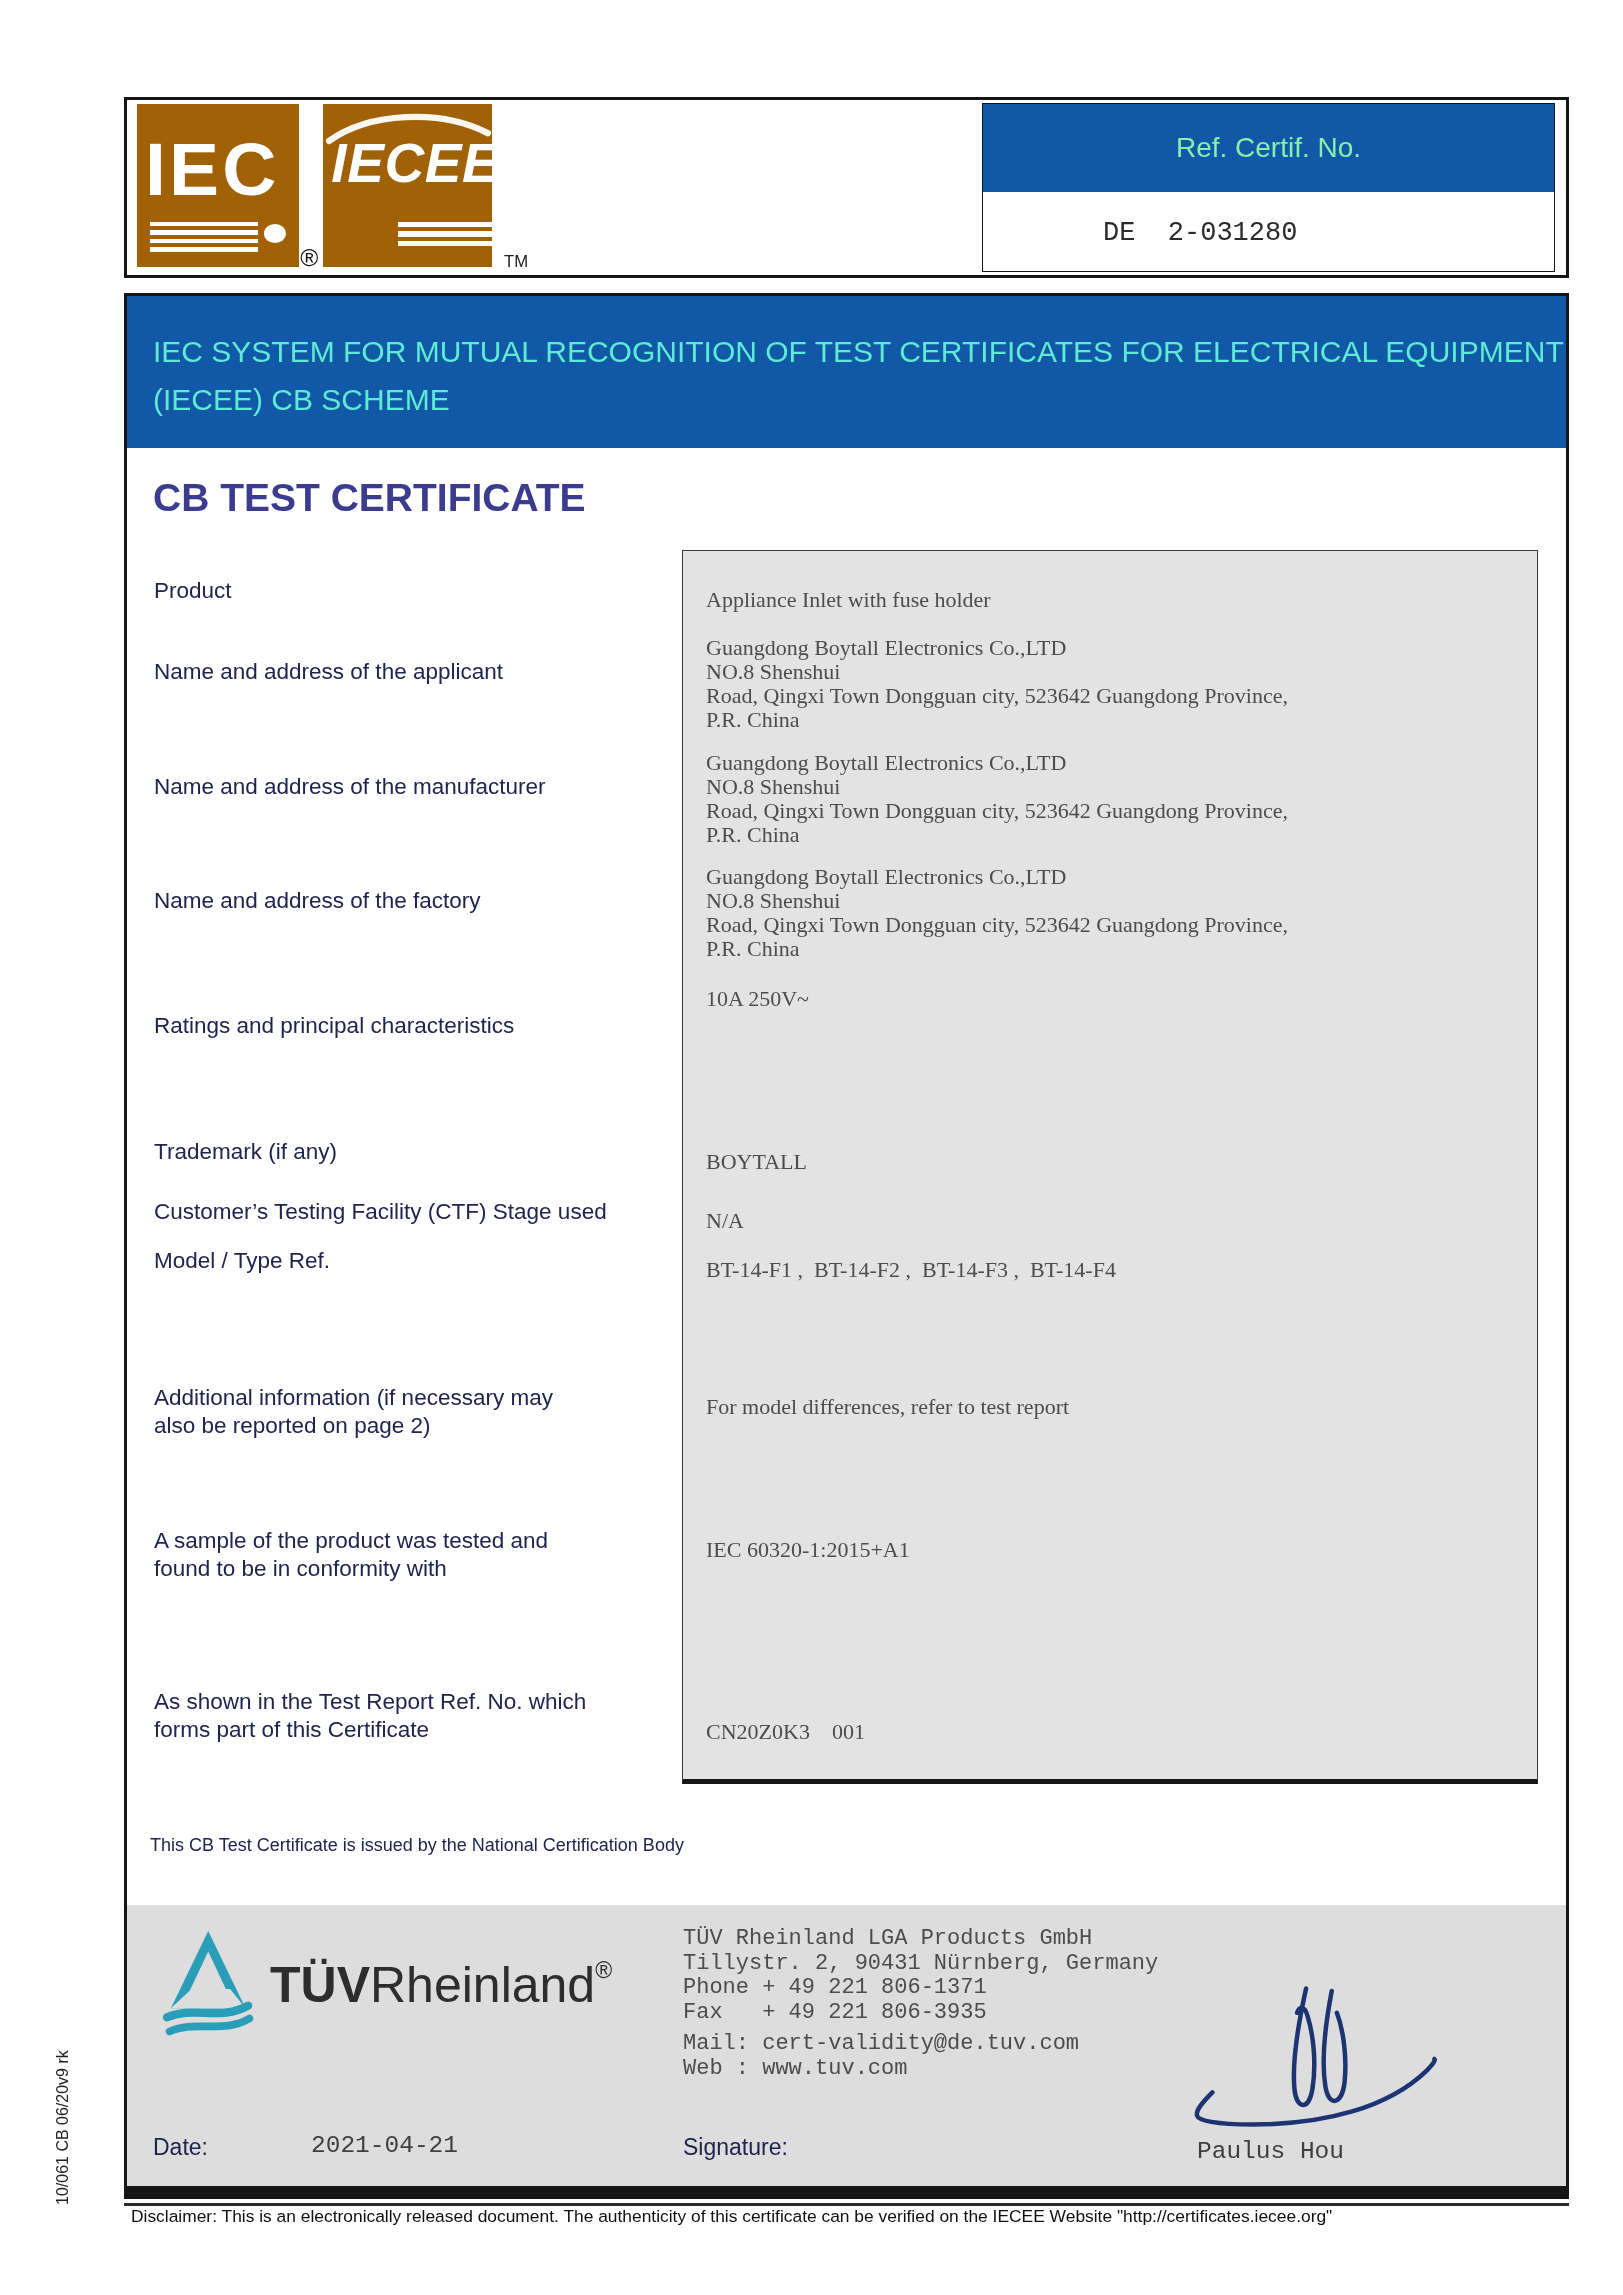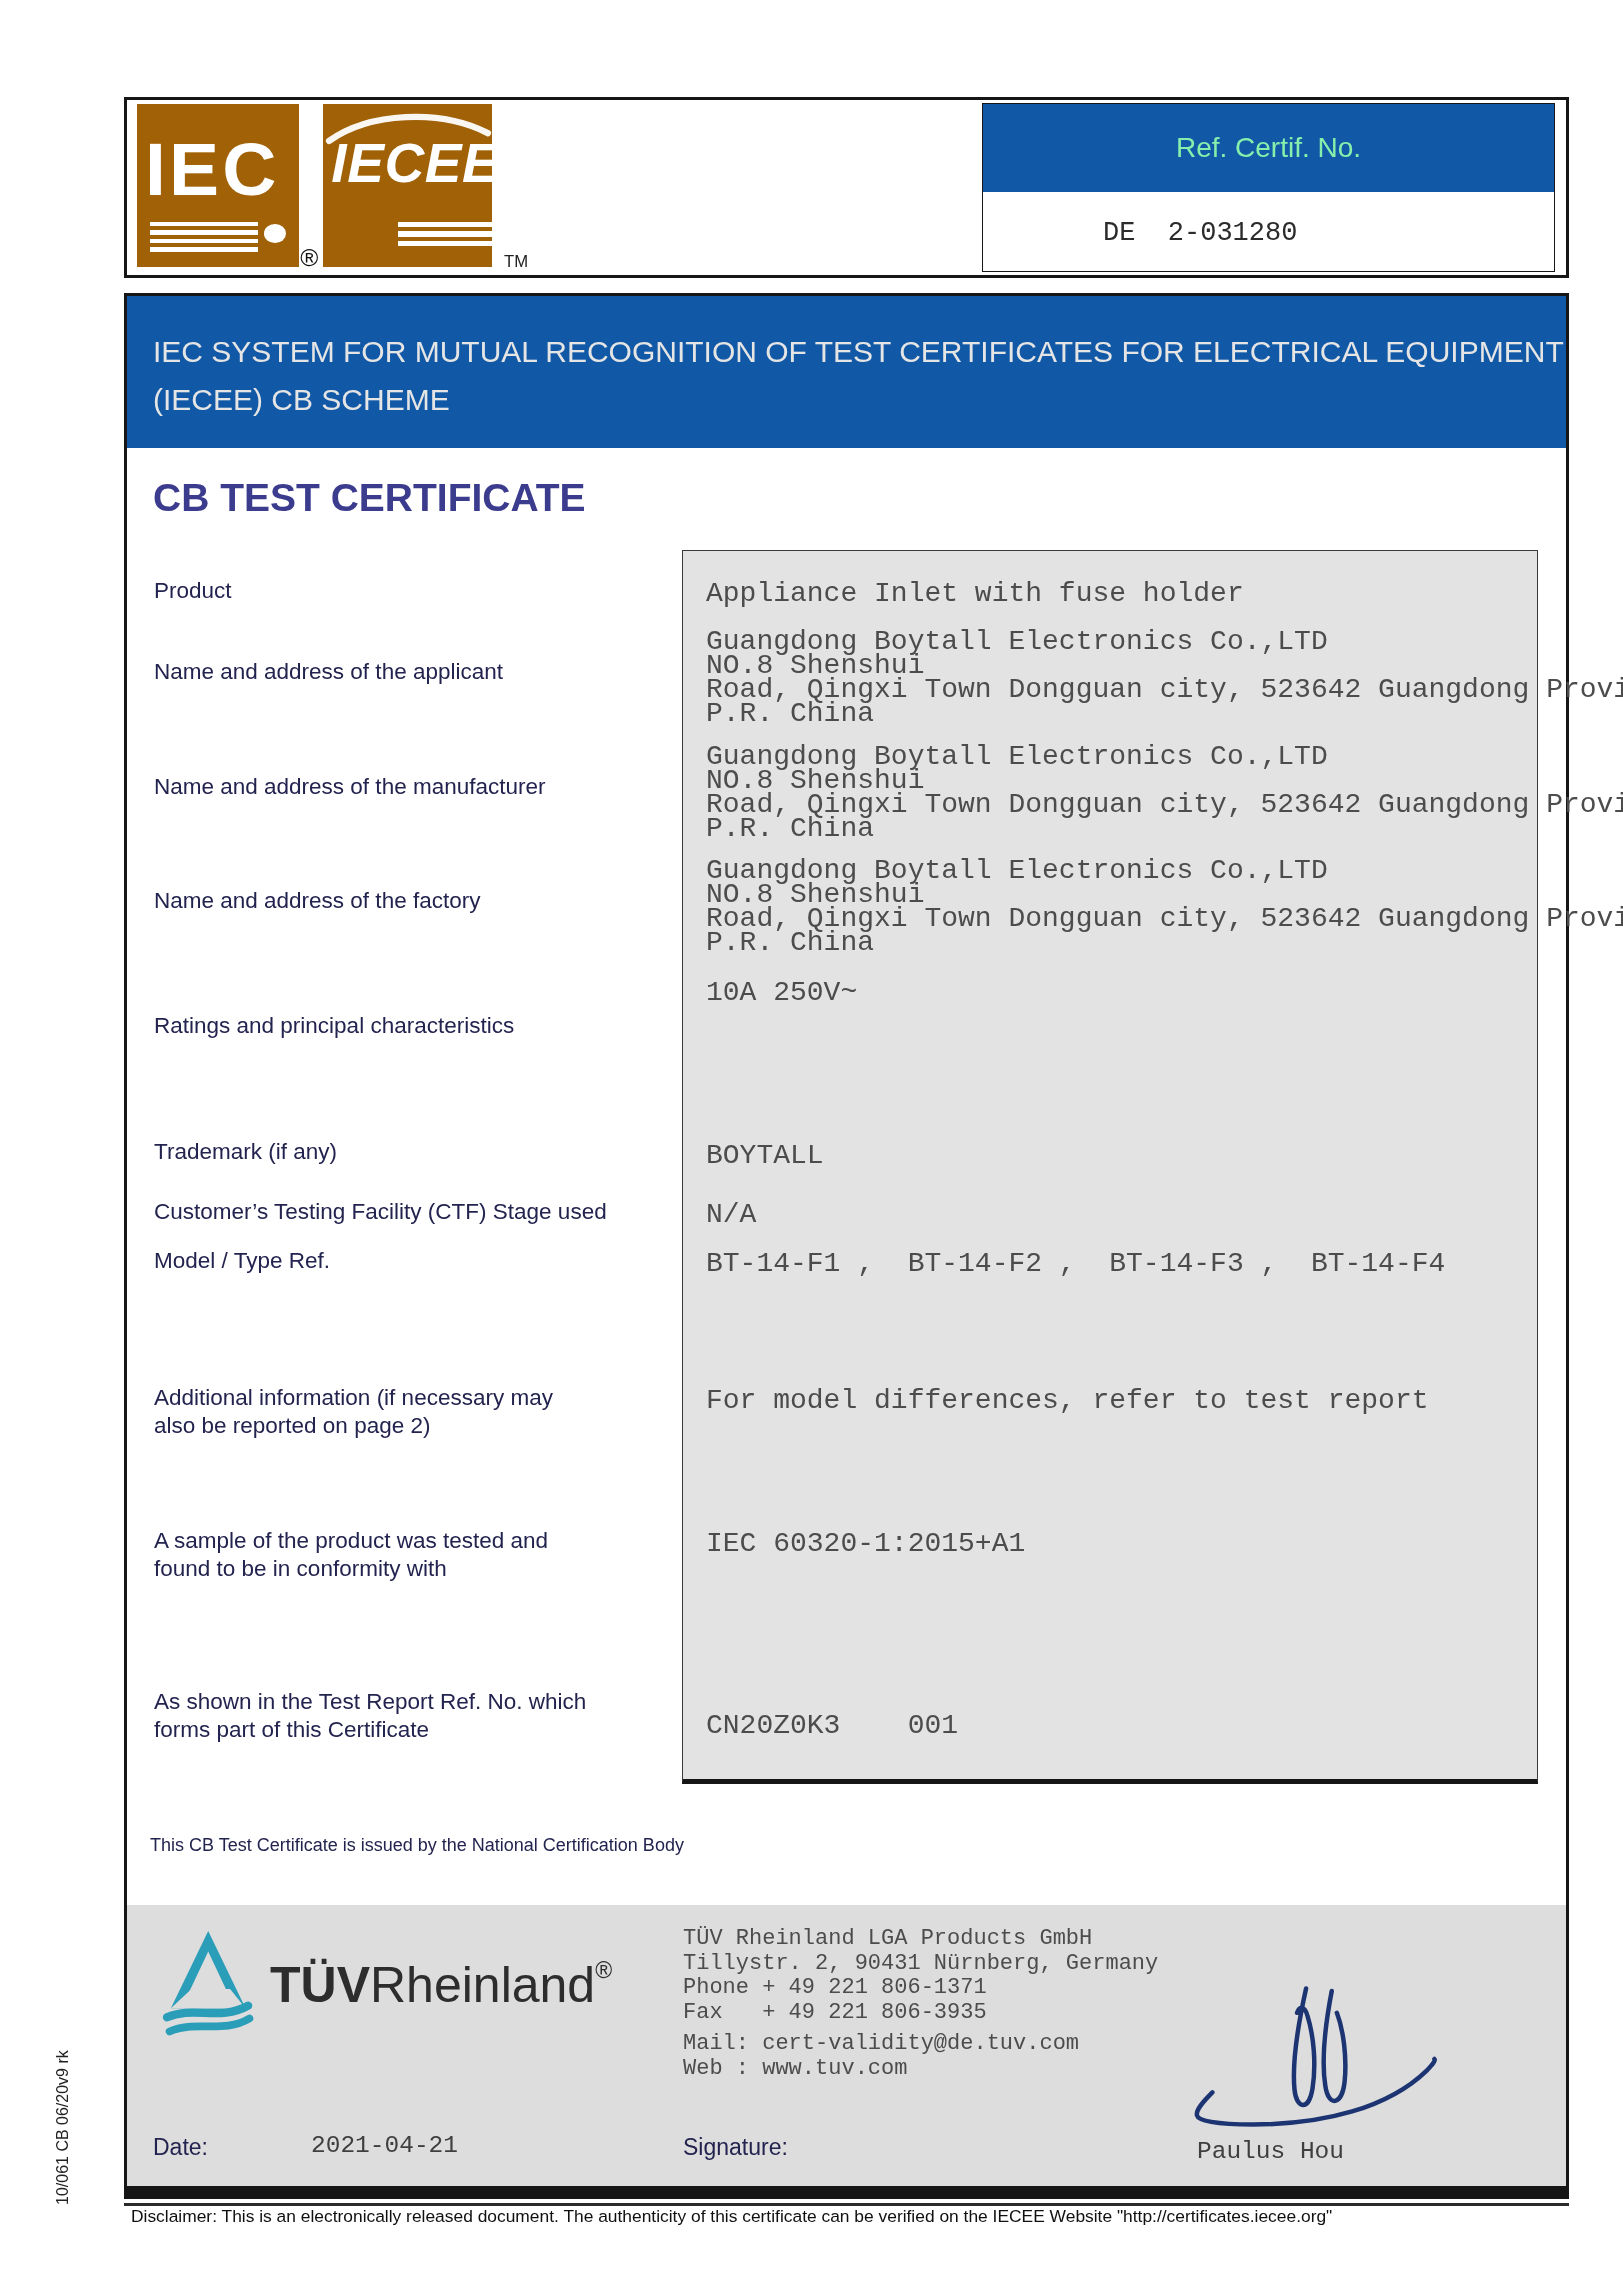--- a/index.html
+++ b/index.html
@@ -29,32 +29,32 @@
             display:flex;align-items:center;justify-content:center;}
   .ref-value{font-family:"Liberation Mono","DejaVu Sans Mono",monospace;font-size:27px;
              color:#2b2b2b;padding:26px 0 0 120px;white-space:pre;}
 
   
   .main-box{position:absolute;left:124px;top:293px;width:1445px;height:1906px;
             border:3.2px solid #161616;border-bottom:13px solid #161616;
             background:#fff;box-sizing:border-box;}
   .main-box::after{content:"";position:absolute;left:-3.2px;right:-3.2px;bottom:-20px;height:2.6px;background:#2a2a2a;}
   .banner{position:absolute;left:0;top:0;width:100%;height:152px;background:#1159a6;
-          color:#e5e5e5;font-size:30px;line-height:48px;padding:32px 0 0 26px;box-sizing:border-box;}
+          color:#5eead4;font-size:30px;line-height:48px;padding:32px 0 0 26px;box-sizing:border-box;}
   .doc-title{position:absolute;left:26px;top:180px;font-size:39px;font-weight:700;
              color:#3c3c8e;letter-spacing:0px;}
 
   .value-box{position:absolute;left:555px;top:254px;width:856px;height:1234px;
              background:#e3e3e3;border:1.9px solid #3a3a3a;border-bottom:5.8px solid #161616;
              box-sizing:border-box;}
   .flabel{position:absolute;left:27px;width:515px;font-size:22.5px;line-height:28px;
           color:#23234f;white-space:pre-line;}
   .fvalue{position:absolute;left:579px;width:817px;
-          font-family:Liberation Mono, monospace;
-          font-size:28px;line-height:24px;color:#4c4c4c;white-space:pre;}
+          font-family:Liberation Serif, serif;
+          font-size:22px;line-height:24px;color:#4c4c4c;white-space:pre;margin-top:6px;}
   .lab-0{top:281px;} .val-0{top:286px;}
   .lab-1{top:362px;} .val-1{top:334px;}
   .lab-2{top:477px;} .val-2{top:449px;}
   .lab-3{top:591px;} .val-3{top:563px;}
   .lab-4{top:716px;} .val-4{top:685px;}
   .lab-5{top:842px;} .val-5{top:848px;}
   .lab-6{top:902px;} .val-6{top:907px;}
   .lab-7{top:951px;} .val-7{top:956px;}
   .lab-8{top:1088px;} .val-8{top:1093px;}
   .lab-9{top:1231px;} .val-9{top:1236px;}

